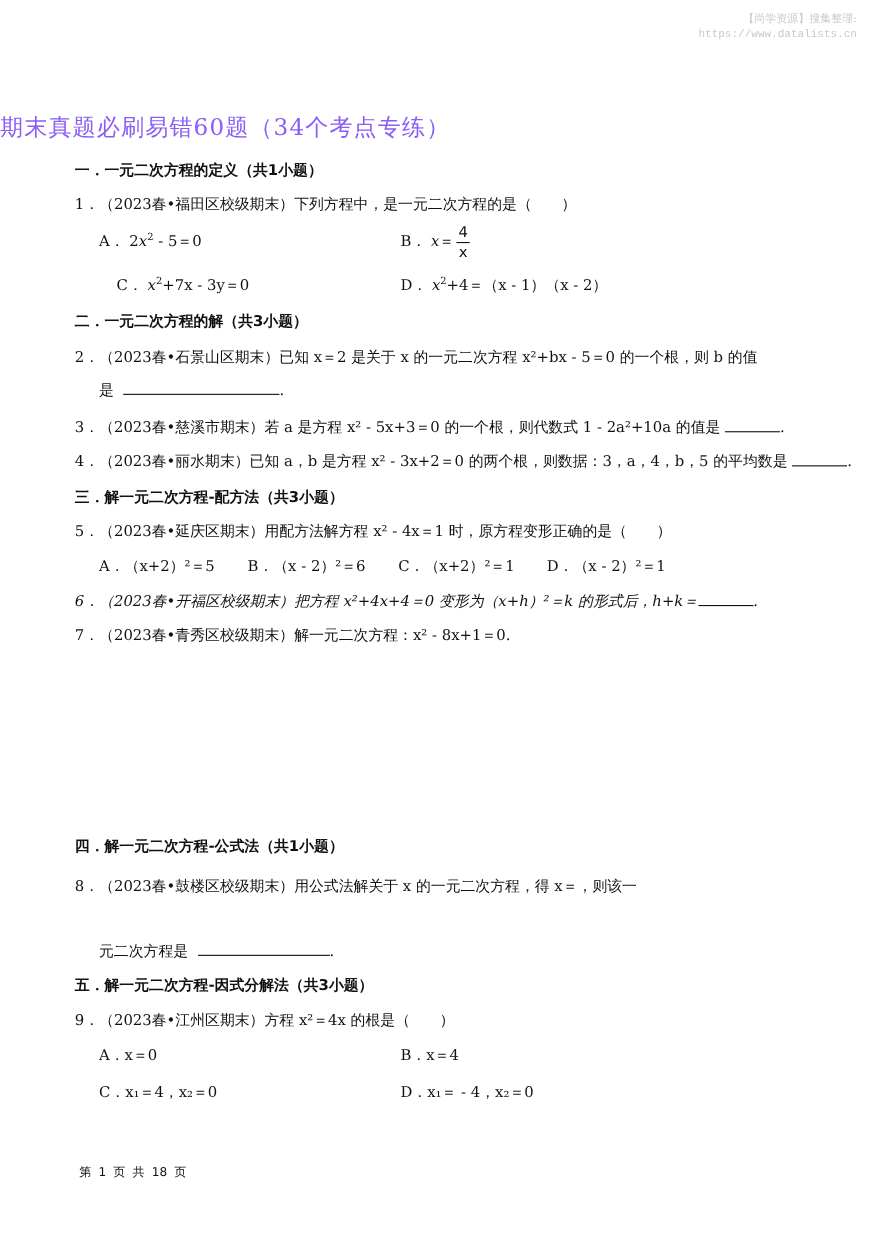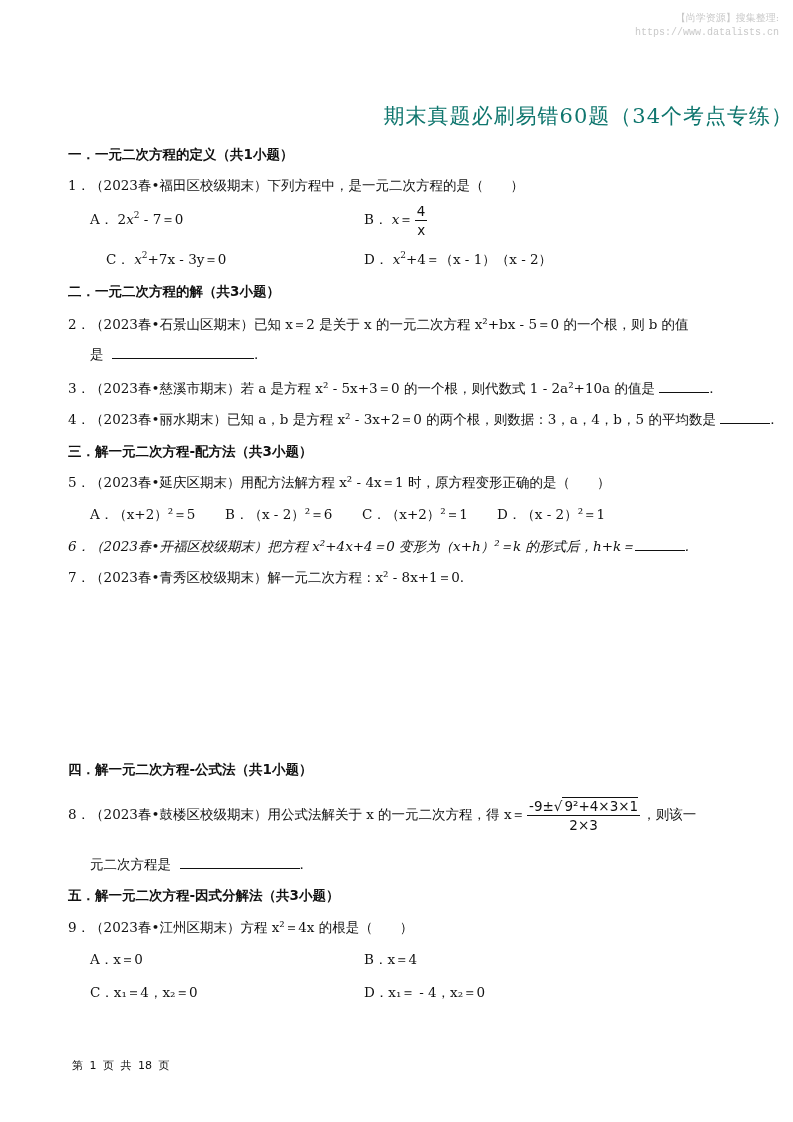--- a/index.html
+++ b/index.html
@@ -1,22 +1,22 @@
 <!DOCTYPE html>
 <html><head>
 <meta charset="utf-8">
 <style>
   html, body { margin:0; padding:0; background:#ffffff; }
   body { width:793px; height:1122px; position:relative; overflow:hidden;
          font-family:"DejaVu Serif","Liberation Serif",serif; color:#111; }
   .watermark { position:absolute; right:14px; top:10px; text-align:right;
                color:#c9c9c9; font-size:10px; line-height:15px; }
   .watermark .wm2 { font-family:"Liberation Mono","DejaVu Sans Mono",monospace; }
-  .title { position:absolute; left:0; width:793px; top:102px; text-align:right;
-           font-size:21px; letter-spacing:1px; color:#0f766e; }
+  .title { position:absolute; left:0; width:793px; top:102px; text-align:left;
+           font-size:21px; letter-spacing:1px; color:#8b5cf6; }
   .abs { position:absolute; white-space:nowrap; }
   .sec { font-family:"DejaVu Sans","Liberation Sans",sans-serif; font-weight:bold; font-size:13.5px; left:68px; }
   .q { font-size:13.5px; left:68px; }
   .opt { font-size:13.5px; }
   i { font-style:italic; }
   sup { font-size:9px; vertical-align:6px; line-height:0; }
   .blank { display:inline-block; border-bottom:1px solid #111; height:12px; vertical-align:baseline; }
   .frac { display:inline-block; vertical-align:middle; text-align:center; margin:0 2px; }
   .frac .num { display:block; border-bottom:1px solid #111; padding:0 2px; line-height:18px;
                font-family:"DejaVu Sans","Liberation Sans",sans-serif; }
@@ -34,21 +34,21 @@
 </div>
 
 <div class="title">期末真题必刷易错60题（34个考点专练）</div>
 
 <div class="abs sec" style="top:146px;">一．一元二次方程的定义（共1小题）</div>
 
 <div class="abs q" style="top:177px;text-align:center;">
   <span>1．</span><span>（2023春•福田区校级期末）</span><span>下列方程中，是一元二次方程的是（　　）</span>
 </div>
 <div class="abs opt" style="left:90px; top:211px;">
-  <span>A．</span>&nbsp;<span>2</span><i>x</i><sup>2</sup><span> - 7＝0</span>
+  <span>A．</span>&nbsp;<span>2</span><i>x</i><sup>2</sup><span> - 5＝0</span>
 </div>
 <div class="abs opt" style="left:364px; top:202px;">
   <span>B．</span>&nbsp;<i>x</i><span>＝</span><span class="frac"><span class="num">4</span><span class="den">x</span></span>
 </div>
 <div class="abs opt" style="left:106px; top:251px;">
   <span>C．</span>&nbsp;<i>x</i><sup>2</sup><span>+7x - 3y＝0</span>
 </div>
 <div class="abs opt" style="left:364px; top:251px;">
   <span>D．</span>&nbsp;<i>x</i><sup>2</sup><span>+4＝（x - 1）（x - 2）</span>
 </div>
@@ -84,21 +84,21 @@
   <span>6．</span><span>（2023春•开福区校级期末）</span><span>把方程 x²+4x+4＝0 变形为（x+h）²＝k 的形式后，h+k＝</span><span class="blank" style="width:50px;"></span><span>.</span>
 </div>
 
 <div class="abs q" style="top:569px;">
   <span>7．</span><span>（2023春•青秀区校级期末）</span><span>解一元二次方程：x² - 8x+1＝0.</span>
 </div>
 
 <div class="abs sec" style="top:761px;">四．解一元二次方程-公式法（共1小题）</div>
 
 <div class="abs q" style="top:797px;">
-  <span>8．</span><span>（2023春•鼓楼区校级期末）</span><span>用公式法解关于 x 的一元二次方程，得 x＝</span><span class="frac"><span class="num"><span>-9±</span>√<span class="sqrt">9²+4×3×1</span></span><span class="den">2×3</span></span><span>，则该一</span>
+  <span>8．</span><span>（2023春•鼓楼区校级期末）</span><span>用公式法解关于 x 的一元二次方程，得 x＝</span><span>，则该一</span>
 </div>
 <div class="abs q" style="left:90px; top:856px;">
   <span>元二次方程是</span>&nbsp;&nbsp;<span class="blank" style="width:120px;"></span><span>.</span>
 </div>
 
 <div class="abs sec" style="top:887px;">五．解一元二次方程-因式分解法（共3小题）</div>
 
 <div class="abs q" style="top:919px;">
   <span>9．</span><span>（2023春•江州区期末）</span><span>方程 x²＝4x 的根是（　　）</span>
 </div>

